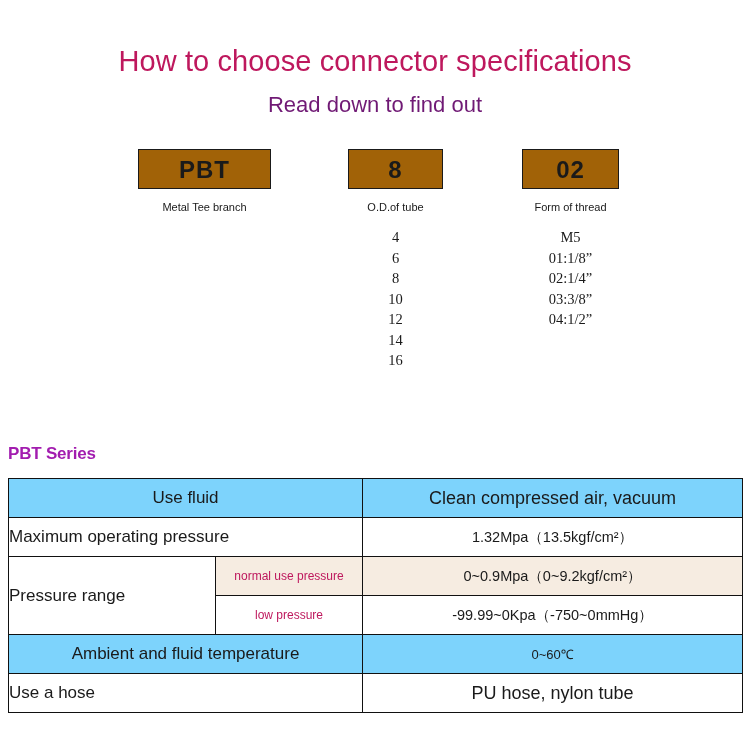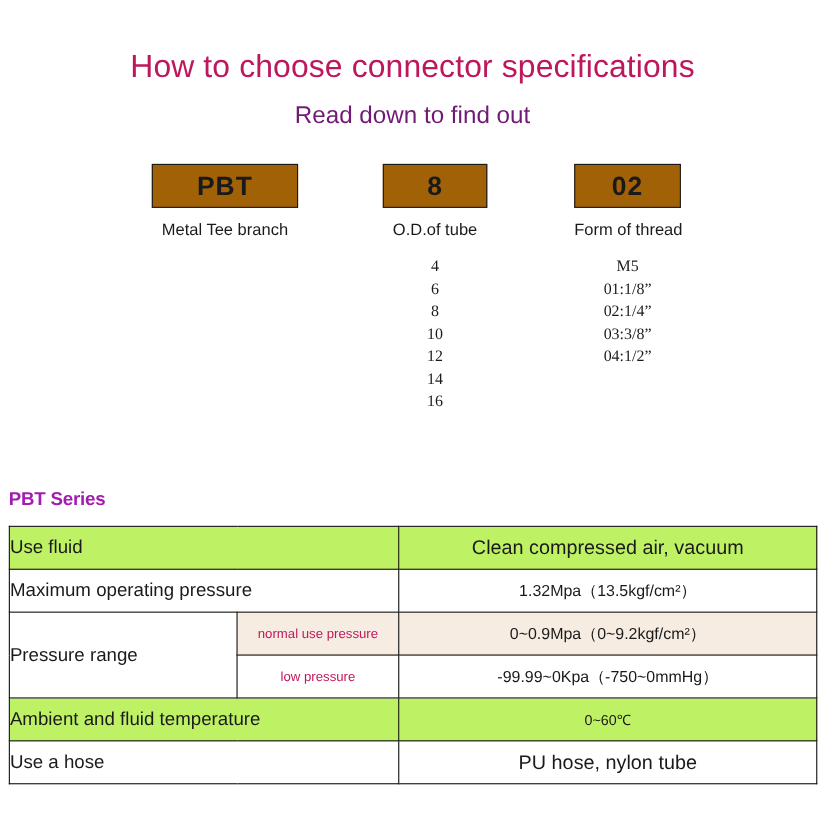--- a/index.html
+++ b/index.html
@@ -56,21 +56,21 @@
     border: 1.6px solid #1a1a1a;
     height: 40px;
     line-height: 40px;
     font-size: 24px;
     font-weight: bold;
     letter-spacing: 1px;
     background: #a16207;
     box-sizing: border-box;
   }
   .code-caption {
-    font-size: 15px;
+    font-size: 11px;
     margin-top: 12px;
     color: #1a1a1a;
     white-space: nowrap;
   }
   .code-options {
     margin-top: 14px;
     font-size: 14.5px;
     line-height: 20.5px;
     color: #1a1a1a;
     font-family: "Liberation Serif", serif;
@@ -118,21 +118,21 @@
     height: 38px;
     font-size: 18px;
   }
   .cell-value.small {
     font-size: 14.5px;
   }
   .cell-value.tiny {
     font-size: 13px;
     margin-left: 25px;
   }
-  .row-beige td { background: #bef264; }
+  .row-beige td { background: #7dd3fc; text-align: center; }
   .row-white td { background: #ffffff; }
   td.beige { background: #f6ece1 !important; }
   td.white { background: #ffffff !important; }
 </style>
 </head>
 <body>
 
 <div class="header">
   <h1 class="main-title">How to choose connector specifications</h1>
   <div class="sub-title">Read down to find out</div>

